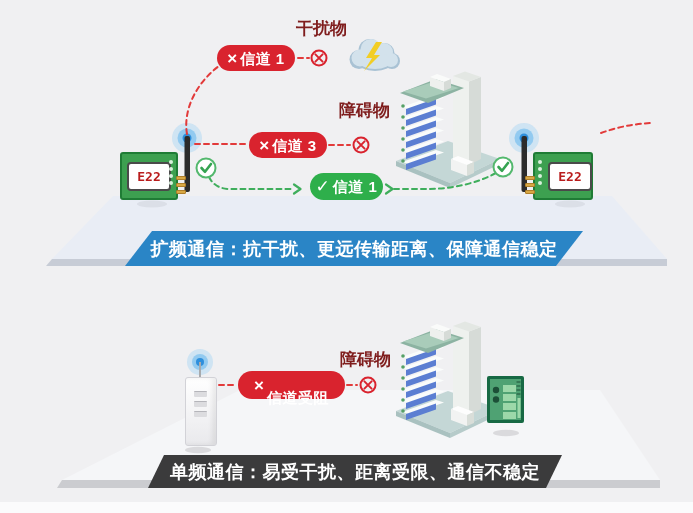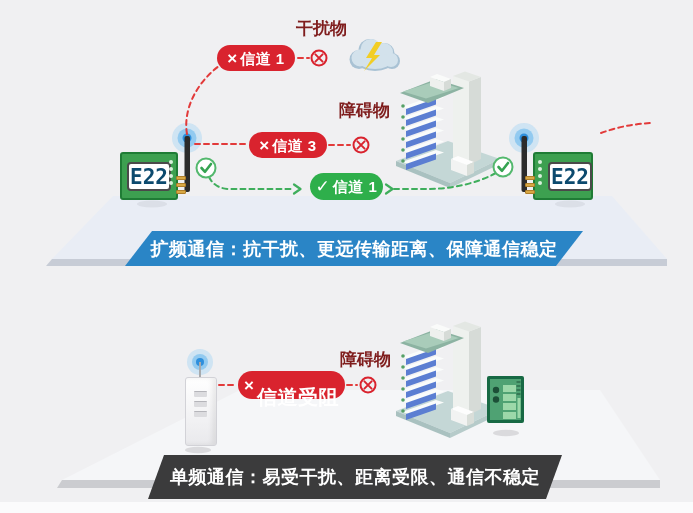--- a/index.html
+++ b/index.html
@@ -13,21 +13,21 @@
   .badge{position:absolute;display:flex;align-items:center;justify-content:center;gap:3px;color:#fff;
          font-weight:bold;border-radius:15px;white-space:nowrap;box-sizing:border-box;}
   .badge.red{background:#d9232e;}
   .badge.green{background:#2eaf4b;}
   .badge .mark{font-size:17px;font-weight:900;line-height:1;}
   .badge .lbl{font-size:15px;line-height:1;letter-spacing:0.5px;}
 
   .module{position:absolute;background:#3da050;border:2px solid #1f7c35;border-radius:3px;box-sizing:border-box;}
   .module .mlabel{position:absolute;background:#ffffff;border:2px solid #4a4a4a;border-radius:4px;
          display:flex;align-items:center;justify-content:center;
-         font-family:"DejaVu Sans Mono","Liberation Mono",monospace;font-weight:bold;font-size:21px;color:#0c4a6e;box-sizing:border-box;}
+         font-family:"DejaVu Sans Mono","Liberation Mono",monospace;font-weight:bold;font-size:13px;color:#b91c1c;box-sizing:border-box;}
   .module .dots{position:absolute;display:flex;flex-direction:column;gap:3px;}
   .module .dots i{width:4px;height:4px;border-radius:50%;background:#d9f0dc;}
   .module .pins{position:absolute;display:flex;flex-direction:column;gap:3px;}
   .module .pins i{width:10px;height:4px;background:#d8a844;border:1px solid #b07f2a;box-sizing:border-box;border-radius:1px;}
 
   .banner{position:absolute;display:flex;align-items:center;justify-content:center;color:#fff;
           font-weight:bold;font-size:18px;letter-spacing:0.5px;white-space:nowrap;}
   .banner.blue{background:#2a85c6;clip-path:polygon(27px 0,100% 0,calc(100% - 27px) 100%,0 100%);}
   .banner.dark{background:#3b3b3c;clip-path:polygon(16px 0,100% 0,calc(100% - 16px) 100%,0 100%);}
 
@@ -243,25 +243,25 @@
         <i></i>
       </div>
   </div>
 
   <div class="banner blue" style="left:125px;top:231px;width:458px;height:35px;">扩频通信：抗干扰、更远传输距离、保障通信稳定</div>
 
   <div class="label-red" style="left:340px;top:351px;">障碍物</div>
 
   <div class="badge red" style="left:238px;top:371px;width:107px;height:28px;">
     <span class="mark">×</span>
-      <span class="lbl" style="font-size:20px;margin-top:24px;">信道受阻</span>
+      <span class="lbl" style="font-size:15px;margin-top:24px;">信道受阻</span>
   </div>
 
   <div class="device-white">
     <div class="slot" style="top:13px;"></div>
     <div class="slot" style="top:23px;"></div>
     <div class="slot" style="top:33px;"></div>
   </div>
 
-  <div class="banner dark" style="left:148px;top:455px;width:414px;height:44px;">单频通信：易受干扰、距离受限、通信不稳定</div>
+  <div class="banner dark" style="left:148px;top:455px;width:414px;height:33px;">单频通信：易受干扰、距离受限、通信不稳定</div>
 
   <div class="white-strip"></div>
 </div>
 
 </body></html>

